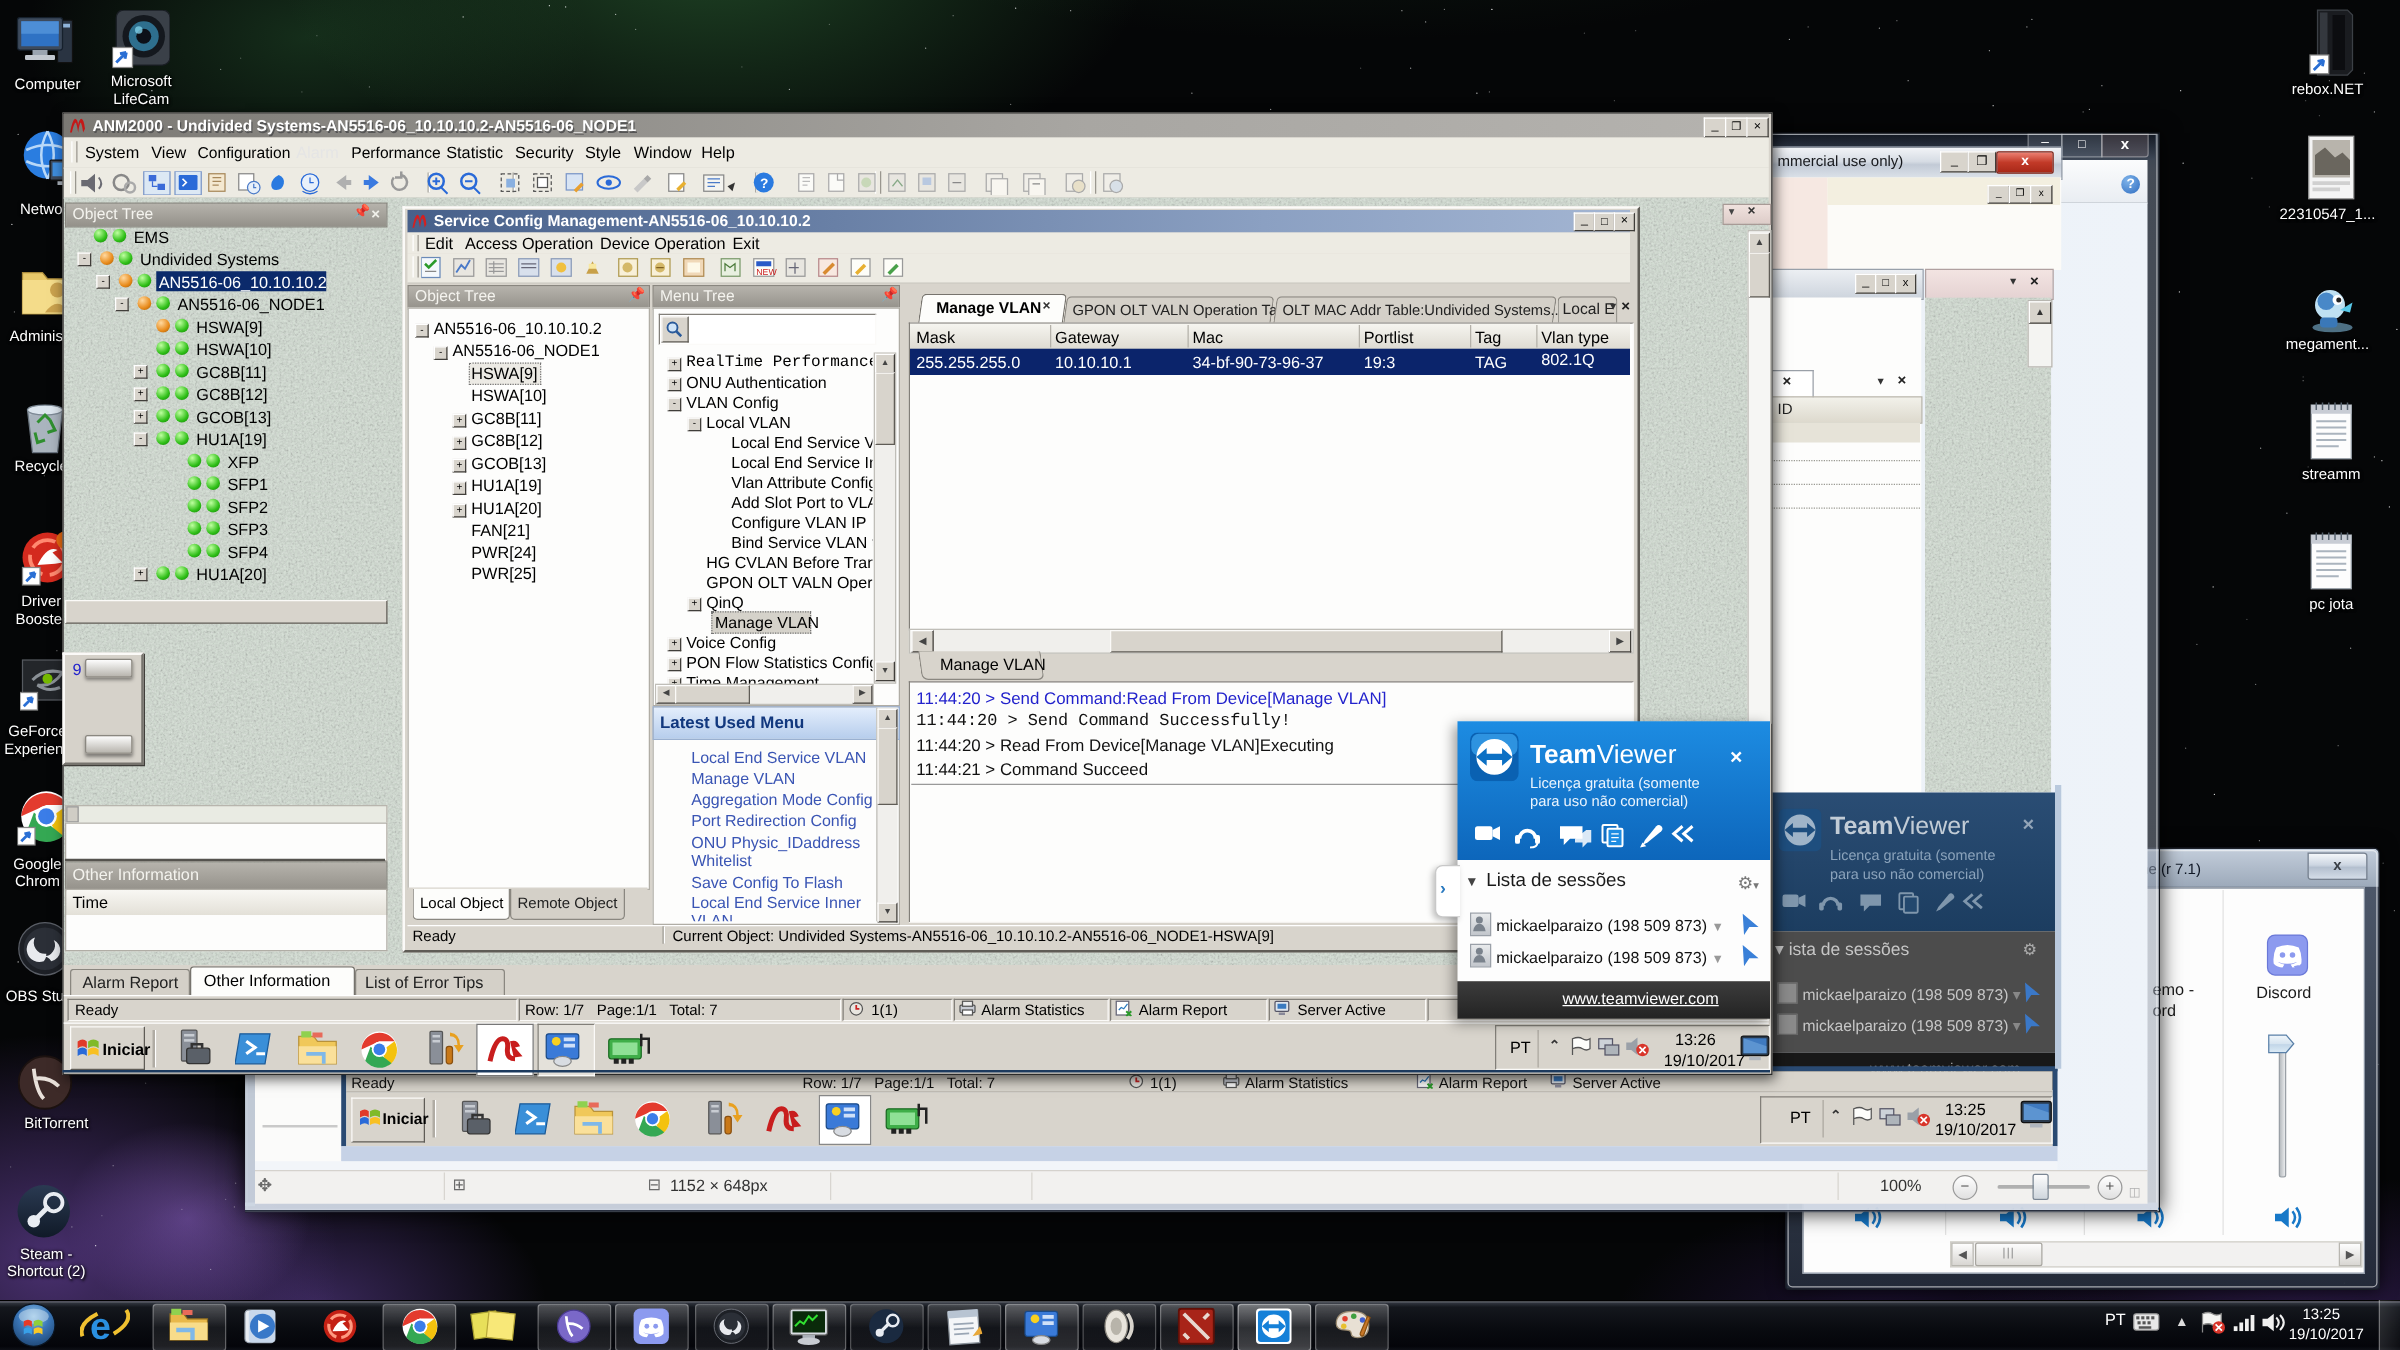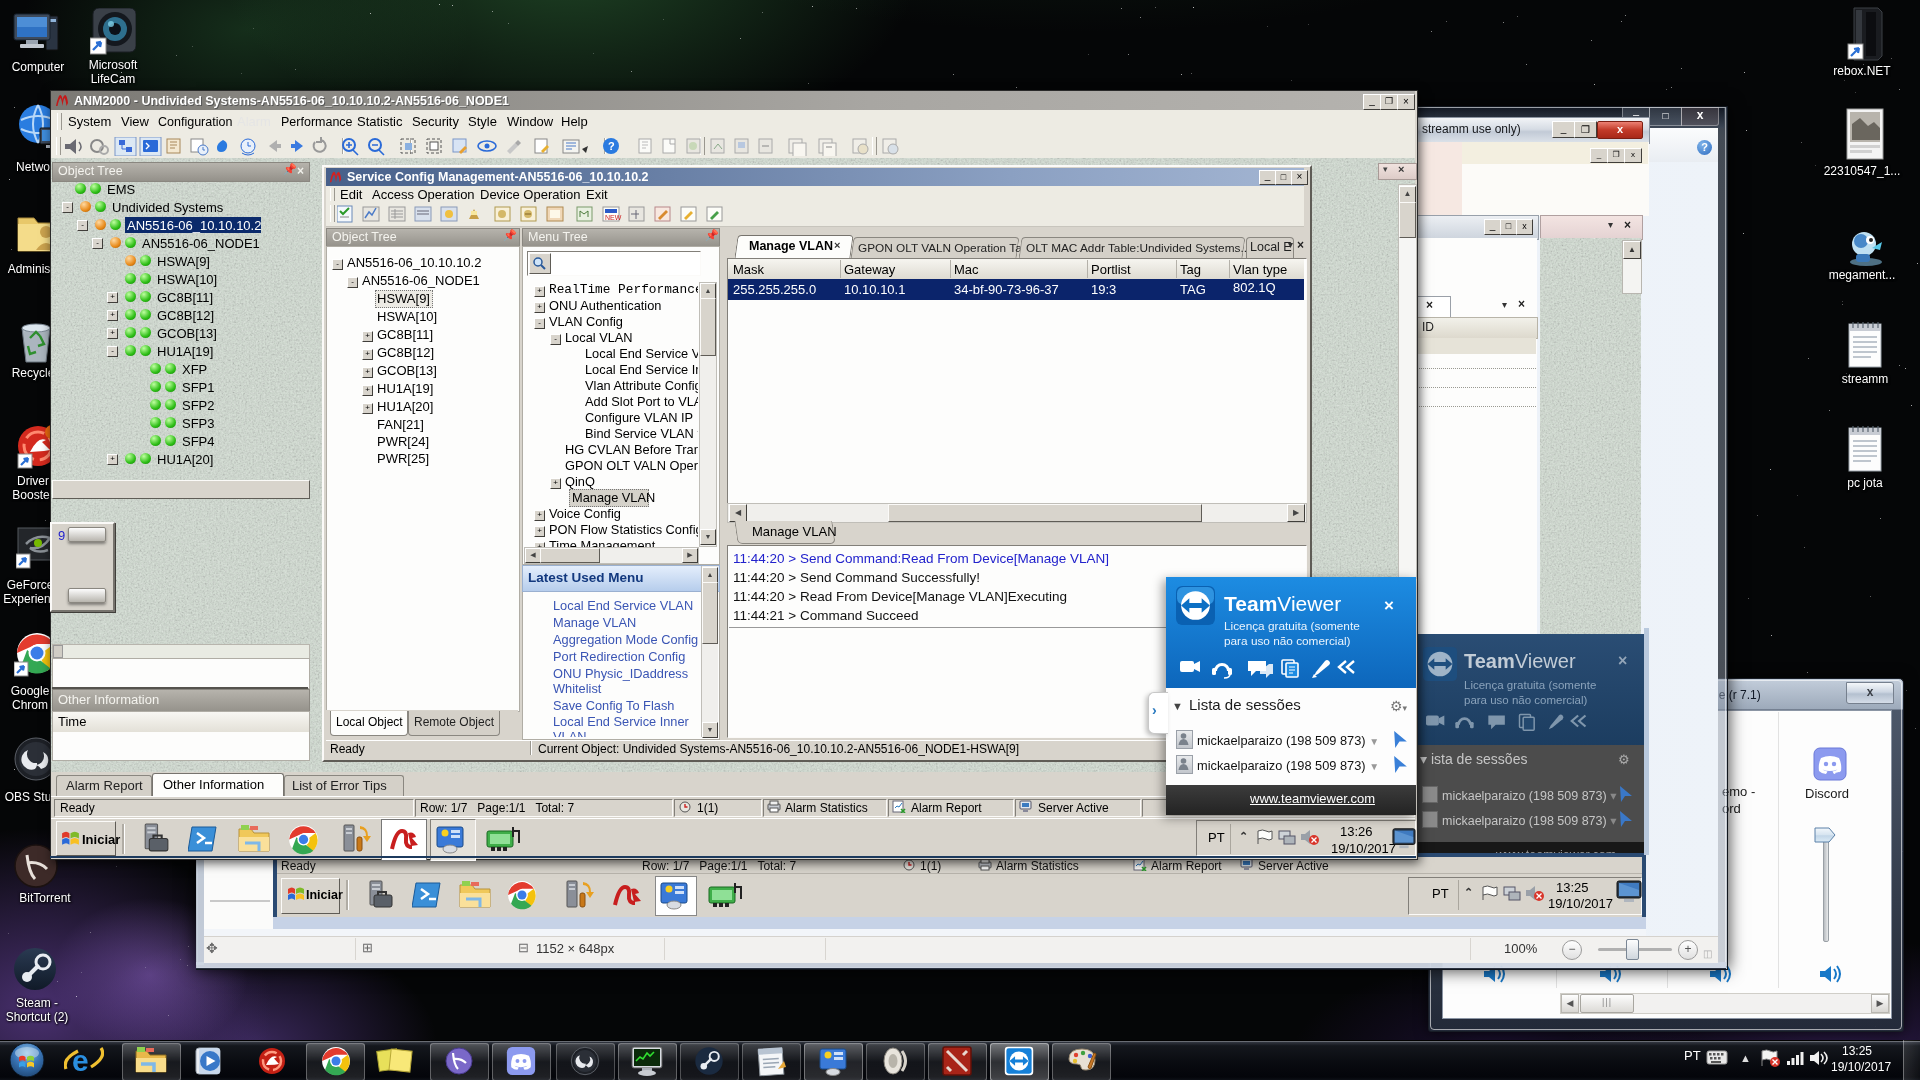--- a/index.html
+++ b/index.html
@@ -285,21 +285,21 @@
   <div class="abs" style="left:1681px;top:107px;width:36px;height:17px;border:1px solid rgba(255,255,255,0.35);border-radius:0 0 3px 0;background:rgba(135,115,120,0.3);color:#fff;font-weight:bold;font-size:12px;text-align:center;line-height:15px;">x</div>
   
   <div class="abs" style="left:204px;top:128px;width:1514px;height:34px;background:linear-gradient(#fbfcfd,#e9edf2);border-bottom:1px solid #c8cdd4;"></div>
   <div class="abs" style="left:1697px;top:140px;width:15px;height:15px;border-radius:50%;background:radial-gradient(circle at 35% 30%,#7fb4ea,#2e6cc0);color:#fff;font-size:11px;font-weight:bold;text-align:center;line-height:15px;">?</div>
   
   <div class="abs" style="left:204px;top:162px;width:1514px;height:774px;background:linear-gradient(90deg,#dbe3ee,#e8eef6 40%,#eef3f9);"></div>
 
   
   
   <div class="abs" style="left:1416px;top:117px;width:232px;height:25px;background:linear-gradient(#f2f4f7,#d6dce4 45%,#c2cad6 55%,#dde3ea);border:1px solid #8a93a0;"></div>
-  <div class="abs t12" style="left:1422px;top:122px;color:#16181c;">streamm use only)</div>
+  <div class="abs t12" style="left:1422px;top:122px;color:#16181c;">mmercial use only)</div>
   <div class="cbtn" style="left:1552px;top:121px;width:21px;height:15px;line-height:13px;">_</div>
   <div class="cbtn" style="left:1574px;top:121px;width:21px;height:15px;line-height:15px;">❐</div>
   <div class="abs" style="left:1597px;top:121px;width:44px;height:16px;background:linear-gradient(#ec8173,#c23a28 50%,#a82818);border:1px solid #7c1e12;border-radius:2px;color:#fff;font-weight:bold;font-size:11px;text-align:center;line-height:15px;">x</div>
   
   <div class="abs" style="left:1416px;top:142px;width:232px;height:74px;background:#fcfbf8;border-left:1px solid #9aa0a8;"></div>
   <div class="abs" style="left:1416px;top:142px;width:46px;height:74px;background:#f6e8e2;"></div>
   <div class="abs" style="left:1462px;top:142px;width:186px;height:22px;background:#f3efe0;"></div>
   <div class="cbtn" style="left:1590px;top:148px;width:16px;height:13px;font-size:8px;line-height:11px;">_</div>
   <div class="cbtn" style="left:1607px;top:148px;width:16px;height:13px;font-size:8px;line-height:12px;">❐</div>
   <div class="cbtn" style="left:1624px;top:148px;width:16px;height:13px;font-size:8px;line-height:12px;">x</div>
@@ -907,21 +907,21 @@
   <div class="abs" style="left:727px;top:503px;width:578px;height:18px;background:#f0efec;border:1px solid #c0beb8;"></div>
   <div class="cbtn" style="left:729px;top:504px;width:16px;height:16px;font-size:8px;line-height:15px;color:#444;">◀</div>
   <div class="cbtn" style="left:1287px;top:504px;width:16px;height:16px;font-size:8px;line-height:15px;color:#444;">▶</div>
   <div class="abs raised" style="left:888px;top:504px;width:312px;height:16px;background:#d8d4cc;"></div>
 
   <div class="abs" style="left:736px;top:521px;width:96px;height:22px;background:#d8d4cc;border:1px solid #8a8780;border-top:none;border-radius:0 0 5px 5px;transform:skewX(8deg);"></div>
   <div class="abs t13" style="left:752px;top:524px;color:#000;">Manage VLAN</div>
 
   <div class="abs sunken" style="left:727px;top:545px;width:578px;height:191px;background:#fdfdfc;"></div>
   <div class="abs" style="left:733px;top:551px;font-size:13.5px;color:#2222cc;">11:44:20 &gt; Send Command:Read From Device[Manage VLAN]</div>
-  <div class="abs" style="left:733px;top:570px;font-size:13.5px;color:#111;">11:44:20 &gt; Send Command Successfully!</div>
+  <div class="abs" style="left:733px;top:570px;font-size:13.5px;color:#111;font-family:Liberation Mono, monospace;">11:44:20 &gt; Send Command Successfully!</div>
   <div class="abs" style="left:733px;top:589px;font-size:13.5px;color:#111;">11:44:20 &gt; Read From Device[Manage VLAN]Executing</div>
   <div class="abs" style="left:733px;top:608px;font-size:13.5px;color:#111;">11:44:21 &gt; Command Succeed</div>
   <div class="abs" style="left:729px;top:627px;width:574px;height:1px;background:#999;"></div>
 
   <div class="abs" style="left:326px;top:740px;width:978px;height:16px;background:#d8d4cc;border-top:1px solid #fff;"></div>
   <div class="abs t12" style="left:330px;top:742px;color:#000;">Ready</div>
   <div class="abs" style="left:530px;top:741px;width:1px;height:14px;background:#9a978f;border-right:1px solid #fff;"></div>
   <div class="abs t12" style="left:538px;top:742px;color:#000;">Current Object: Undivided Systems-AN5516-06_10.10.10.2-AN5516-06_NODE1-HSWA[9]</div>
   </div>
 

